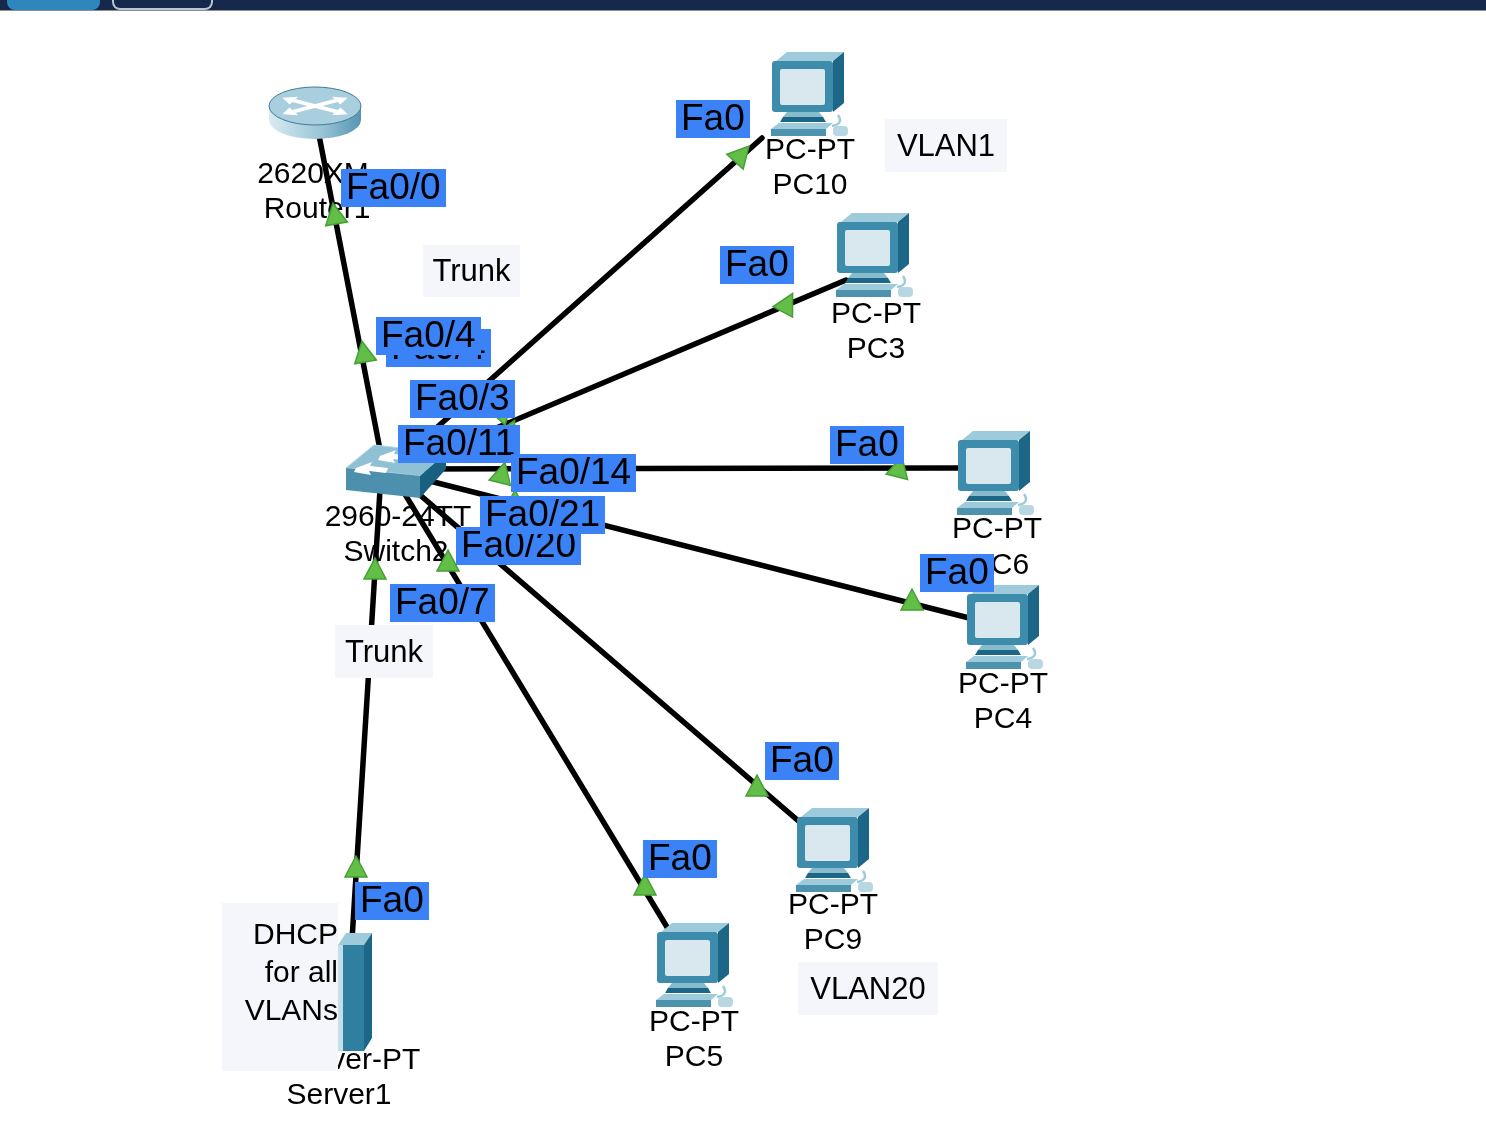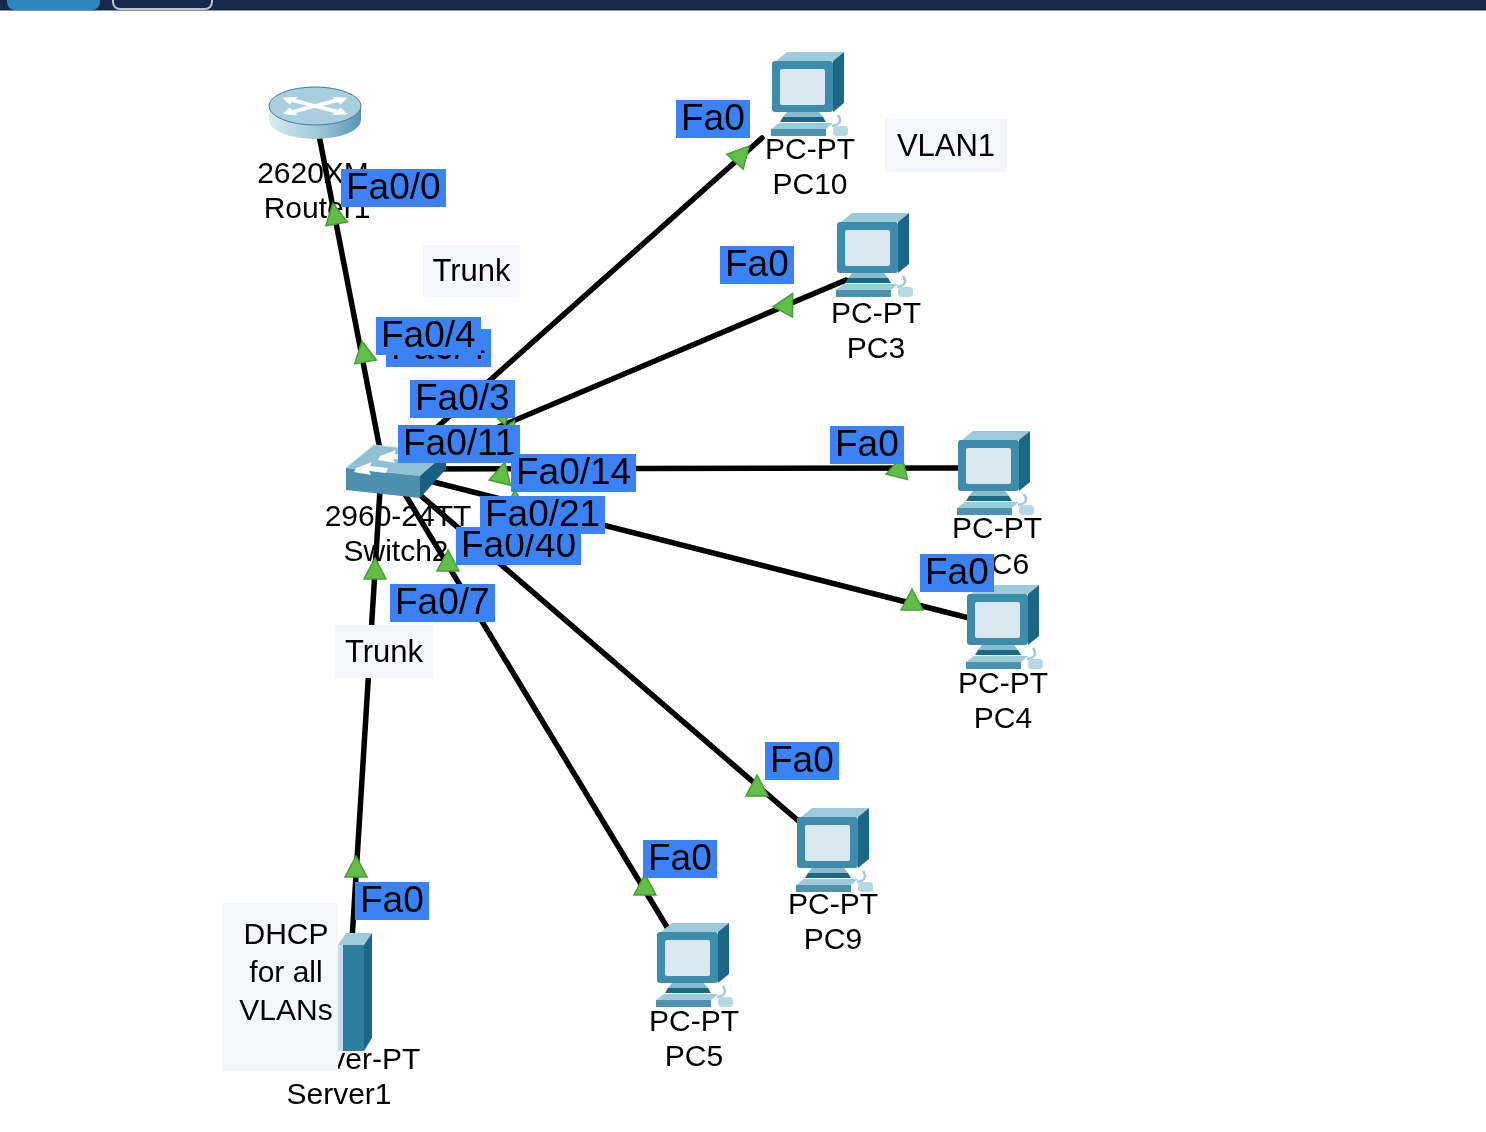--- a/index.html
+++ b/index.html
@@ -23,21 +23,21 @@
 
   
   .port-label { position:absolute; z-index:12; background:#3b82f6; color:#000;
                 font-size:37px; line-height:32px; padding:2px 5px 4px 5px; white-space:nowrap; }
 
   
   .note { position:absolute; z-index:15; background:#f4f6fb; color:#000;
           font-size:31px; line-height:36px; display:flex; align-items:center;
           justify-content:center; white-space:nowrap; }
   .note-block { display:block; padding:12px 0 0 12px; line-height:38px;
-                text-align:center; justify-content:flex-start; }
+                text-align:right; justify-content:flex-start; }
   .note-block div { white-space:nowrap; }
 </style>
 </head>
 <body>
 
 <div class="canvas">
 
   <div class="dev-label" style="left:313px;top:156px">2620XM</div>
   <div class="dev-label" style="left:317px;top:191px">Router1</div>
   <div class="dev-label" style="left:398px;top:499px">2960-24TT</div>
@@ -197,34 +197,35 @@
       </g>
   </svg>
 
   <div class="port-label" style="left:341px;top:169px;z-index:13">Fa0/0</div>
   <div class="port-label" style="left:376px;top:317px;z-index:13">Fa0/4</div>
   <div class="port-label" style="left:386px;top:329px;z-index:12">Fa0/4</div>
   <div class="port-label" style="left:410px;top:380px;z-index:11">Fa0/3</div>
   <div class="port-label" style="left:398px;top:425px;z-index:14">Fa0/11</div>
   <div class="port-label" style="left:511px;top:454px;z-index:14">Fa0/14</div>
   <div class="port-label" style="left:480px;top:496px;z-index:14">Fa0/21</div>
-  <div class="port-label" style="left:456px;top:527px;z-index:13">Fa0/40</div>
+  <div class="port-label" style="left:456px;top:527px;z-index:13">Fa0/20</div>
   <div class="port-label" style="left:390px;top:584px;z-index:13">Fa0/7</div>
 
   <div class="port-label" style="left:676px;top:100px">Fa0</div>
   <div class="port-label" style="left:720px;top:246px">Fa0</div>
   <div class="port-label" style="left:830px;top:426px">Fa0</div>
   <div class="port-label" style="left:920px;top:554px">Fa0</div>
   <div class="port-label" style="left:765px;top:742px">Fa0</div>
   <div class="port-label" style="left:643px;top:840px">Fa0</div>
   <div class="port-label" style="left:355px;top:882px">Fa0</div>
 
   <div class="note" style="left:423px;top:245px;width:97px;height:52px">Trunk</div>
   <div class="note" style="left:335px;top:625px;width:98px;height:53px">Trunk</div>
   <div class="note" style="left:885px;top:119px;width:122px;height:53px">VLAN1</div>
+  <div class="note" style="left:798px;top:962px;width:140px;height:53px">VLAN20</div>
   <div class="note note-block" style="left:222px;top:903px;width:116px;height:168px;font-size:30px">
     <div>DHCP</div>
     <div>for all</div>
     <div>VLANs</div>
   </div>
 </div>
 
 <div class="topbar">
   <div class="tab tab-active"></div>
   <div class="tab tab-inactive"></div>

